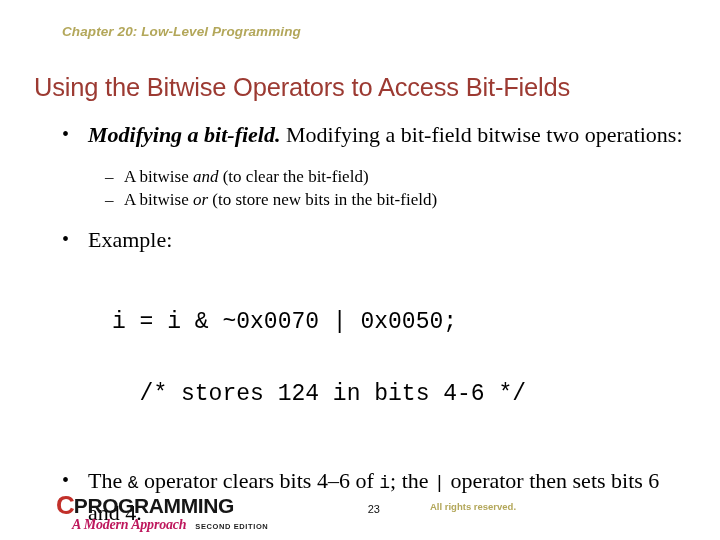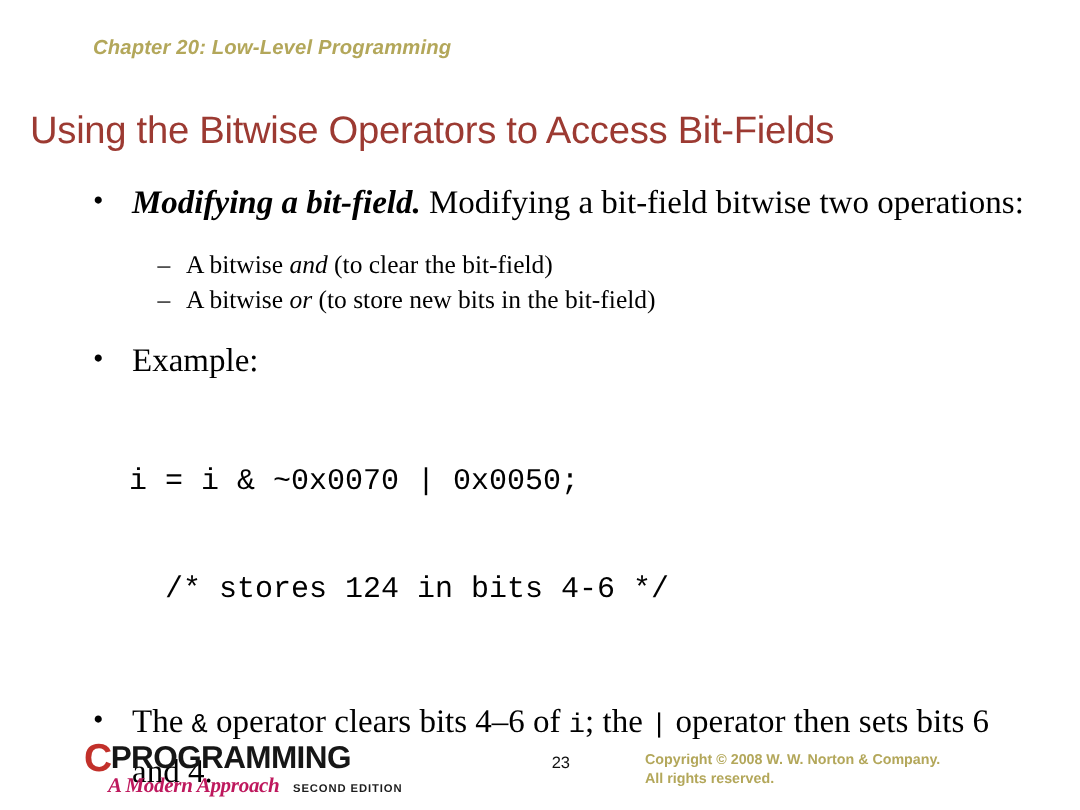--- a/index.html
+++ b/index.html
@@ -36,21 +36,21 @@
     font-weight: bold;
     font-style: italic;
     color: #b3a75a;
     letter-spacing: 0.1px;
     white-space: nowrap;
   }
 
   
   .slide-title {
     position: absolute;
-    left: 20px;
+    left: 34px;
     top: 73px;
     width: 660px;
     font-family: "Liberation Sans", "DejaVu Sans", sans-serif;
     font-size: 25.5px;
     font-weight: normal;
     color: #9c3a32;
     letter-spacing: -0.2px;
     white-space: nowrap;
   }
 
@@ -96,25 +96,25 @@
     left: 105px;
     top: 0;
     font-size: 17px;
     line-height: 23px;
     color: #000000;
   }
 
   
   .code-block {
     font-family: "Liberation Mono", "DejaVu Sans Mono", monospace;
-    font-size: 20px;
+    font-size: 23px;
     line-height: 24px;
     color: #000000;
     white-space: pre;
-    padding-left: 86px;
+    padding-left: 112px;
   }
 
   em.term {
     font-style: italic;
   }
   strong.term {
     font-weight: bold;
     font-style: italic;
   }
   code.inl {
@@ -278,19 +278,18 @@
       </div>
       <div class="logo-row2">
         <span class="logo-sub">A Modern Approach</span>
         <span class="logo-edition">Second Edition</span>
       </div>
     </div>
 
     <div class="page-number">23</div>
 
     <div class="copyright">
-      <div>Copyright © 2008 W. W. Norton &amp; Company.</div>
       <div>All rights reserved.</div>
     </div>
 
   </div>
 
 </div>
 
 </body></html>

